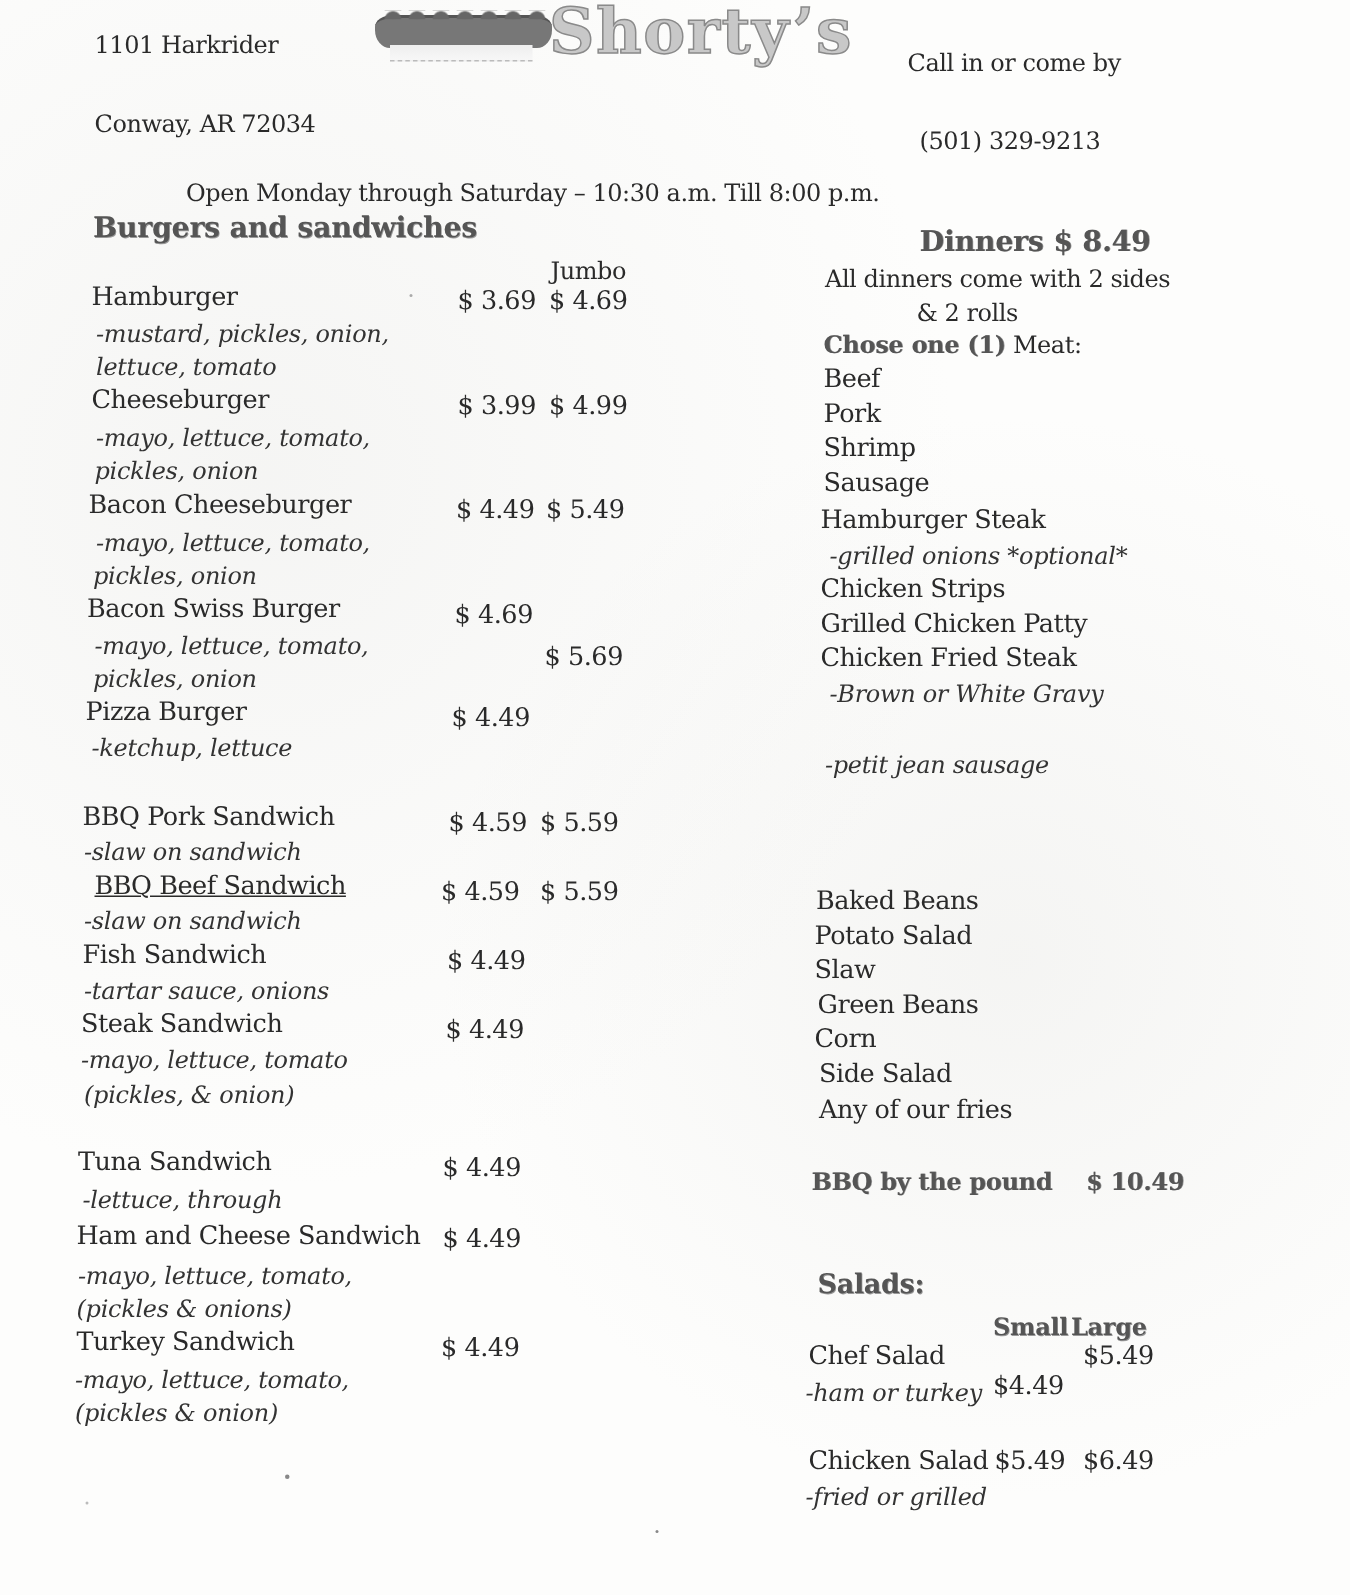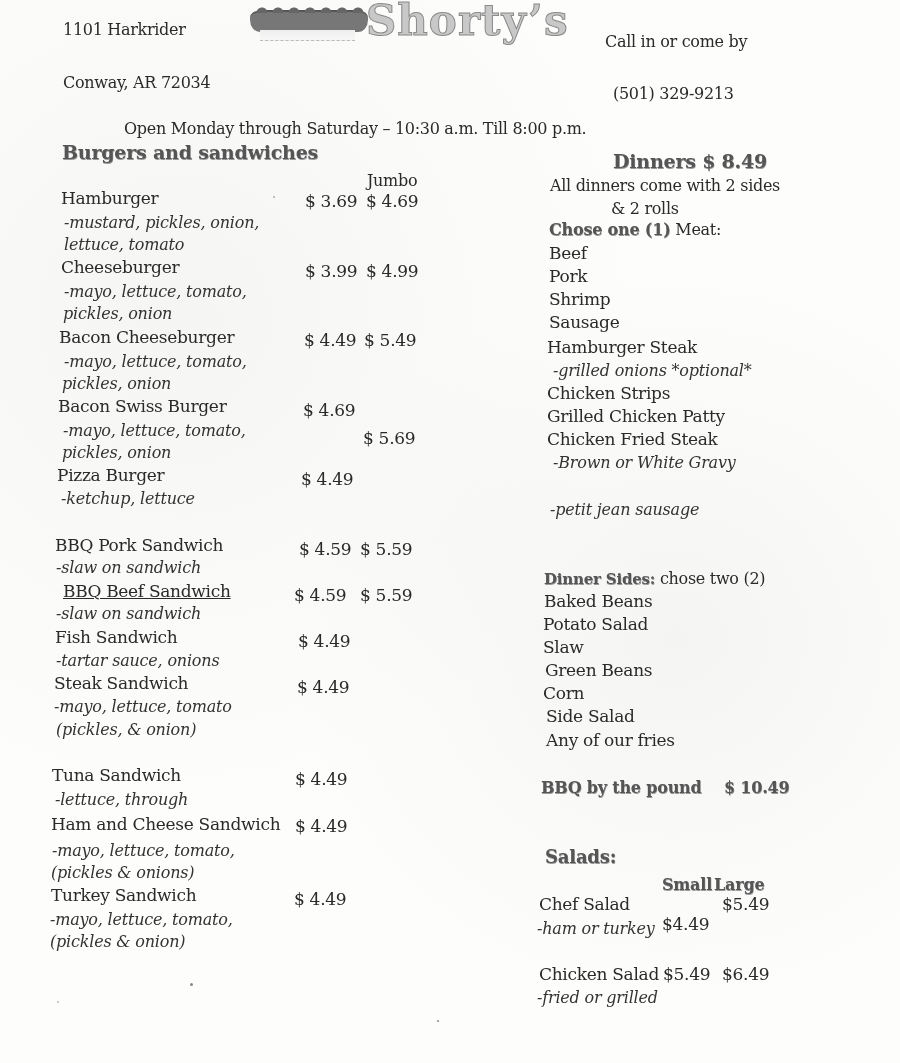--- a/index.html
+++ b/index.html
@@ -205,23 +205,20 @@
   <div class="abs t18" style="left:549px;top:289px;">Shrimp</div>
   <div class="abs t18" style="left:549px;top:312px;">Sausage</div>
   <div class="abs t18" style="left:547px;top:337px;">Hamburger Steak</div>
   <div class="abs ital" style="left:553px;top:361px;">-grilled onions *optional*</div>
   <div class="abs t18" style="left:547px;top:383px;">Chicken Strips</div>
   <div class="abs t18" style="left:547px;top:406px;">Grilled Chicken Patty</div>
   <div class="abs t18" style="left:547px;top:429px;">Chicken Fried Steak</div>
   <div class="abs ital" style="left:553px;top:453px;">-Brown or White Gravy</div>
   <div class="abs ital" style="left:550px;top:500px;">-petit jean sausage</div>
 
-  <div class="abs t17" style="left:544px;top:569px;">
-    <span class="heading-sm" style="font-size:15px;">Dinner Sides:</span><span> chose two (2)</span>
-  </div>
   <div class="abs t18" style="left:544px;top:591px;">Baked Beans</div>
   <div class="abs t18" style="left:543px;top:614px;">Potato Salad</div>
   <div class="abs t18" style="left:543px;top:637px;">Slaw</div>
   <div class="abs t18" style="left:545px;top:660px;">Green Beans</div>
   <div class="abs t18" style="left:543px;top:683px;">Corn</div>
   <div class="abs t18" style="left:546px;top:706px;">Side Salad</div>
   <div class="abs t18" style="left:546px;top:730px;">Any of our fries</div>
 
   <div class="abs heading-sm" style="left:541px;top:778px;">BBQ by the pound</div>
   <div class="abs heading-sm" style="left:724px;top:778px;">$ 10.49</div>

